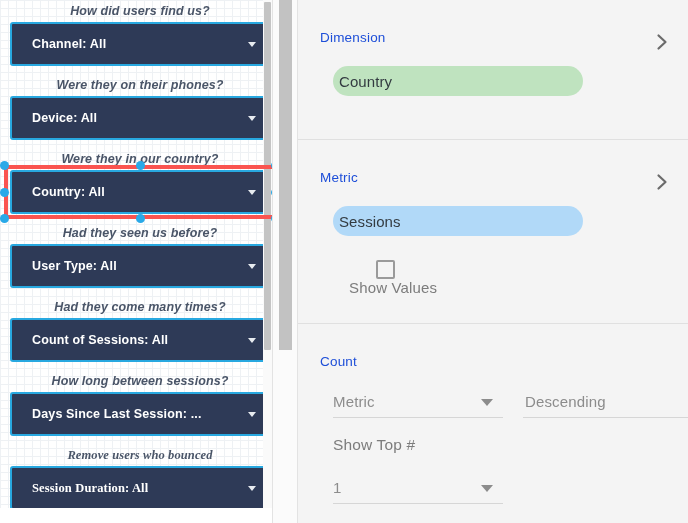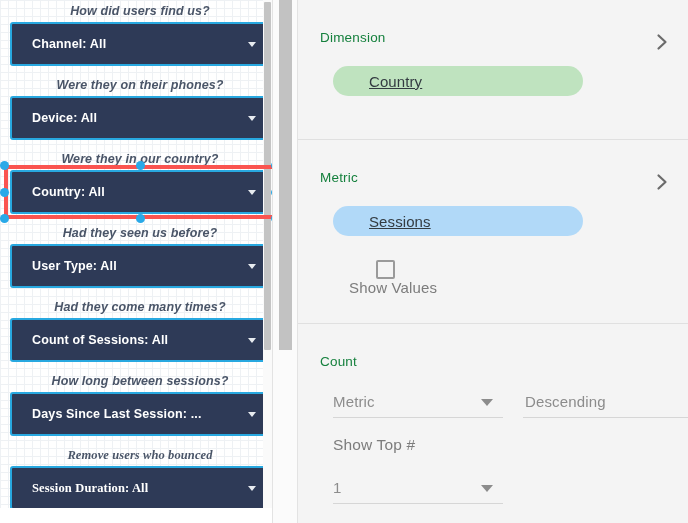--- a/index.html
+++ b/index.html
@@ -146,21 +146,21 @@
   }
   .section.dimension { height: 140px; }
   .section.metric    { height: 184px; }
   .section.order     { height: 199px; border-bottom: none; }
 
   .sec-title {
     position: absolute;
     left: 22px;
     top: 30px;
     font-size: 13.5px;
-    color: #15803d;
+    color: #1d4ed8;
     letter-spacing: 0.2px;
   }
   .sec-chevron {
     position: absolute;
     right: 16px;
     top: 32px;
     width: 20px; height: 20px;
     cursor: pointer;
   }
   .sec-chevron svg { display: block; }
@@ -170,25 +170,24 @@
     left: 35px;
     top: 66px;
     height: 30px;
     min-width: 250px;
     border-radius: 16px;
     display: flex;
     align-items: center;
     box-sizing: border-box;
   }
   .pill span {
-    padding-left: 36px;
+    padding-left: 6px;
     font-size: 15px;
     color: #333b41;
     letter-spacing: 0.1px;
-    text-decoration: underline;
   }
   .pill.green { background: #bfe3bf; }
   .pill.blue  { background: #b1d9f8; text-align: right; }
 
   .checkbox-row {
     position: absolute;
     left: 35px;
     top: 120px;
     display: flex;
     align-items: center;

